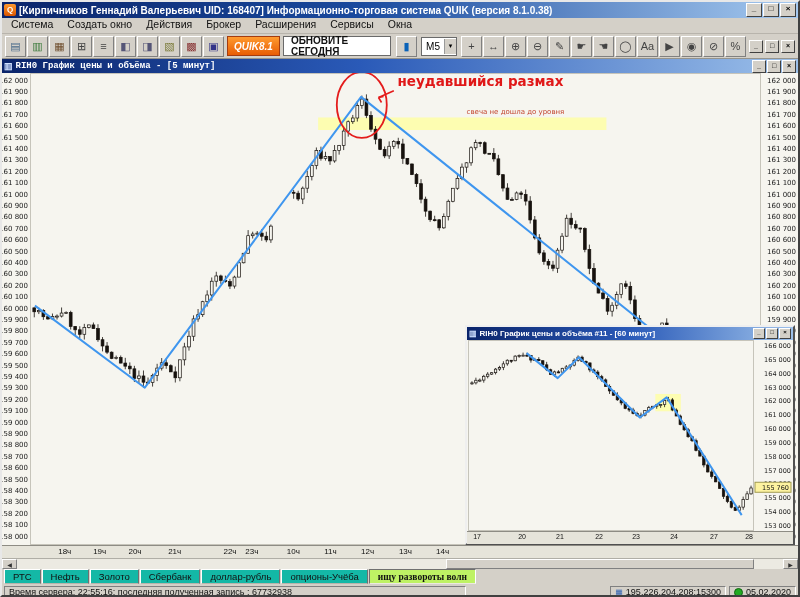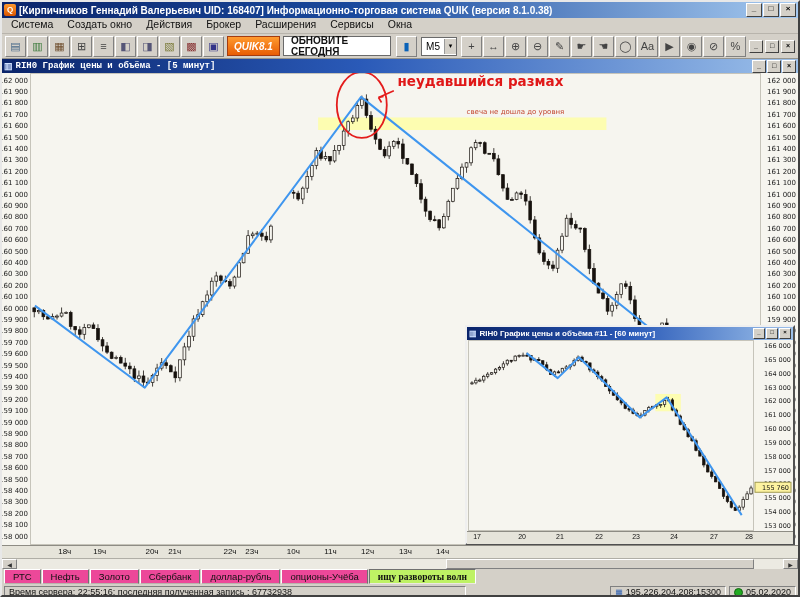--- a/index.html
+++ b/index.html
@@ -38,21 +38,21 @@
   .sb-track{flex:1;position:relative;background:#eceae2;}
   .sb-thumb{position:absolute;top:0;bottom:0;left:56%;width:40%;background:#d4d0c8;border:1px solid;border-color:#fff #808080 #808080 #fff;}
   
   .inset-window{position:absolute;left:463px;top:252px;width:330px;height:220px;box-sizing:border-box;border:2px solid;border-color:#efefef #505050 #505050 #efefef;background:#d4d0c8;}
   .inset-title{height:13px;display:flex;align-items:center;padding:0 2px;background:linear-gradient(90deg,#0a246a 0%,#2a5ab8 50%,#9cc0ea 100%);color:#fff;font-size:8px;font-weight:bold;}
   .inset-title-text{flex:1;white-space:nowrap;overflow:hidden;}
   .inset-axis{position:relative;height:12px;background:#e6e4da;border-top:1px solid #8e8c84;font-size:7px;color:#111;}
   .inset-axis span{position:absolute;top:1px;transform:translateX(-50%);}
   
   .tabs{height:16px;display:flex;align-items:flex-end;background:#d4d0c8;padding:0 2px;border-top:1px solid #96948c;}
-  .tab{height:13px;display:flex;align-items:center;padding:0 8px;margin-right:1px;font-size:9.5px;background:#ec4899;border:1px solid;border-color:#fff #707070 #b8b4ac #fff;color:#111;white-space:nowrap;}
+  .tab{height:13px;display:flex;align-items:center;padding:0 8px;margin-right:1px;font-size:9.5px;background:#14b8a6;border:1px solid;border-color:#fff #707070 #b8b4ac #fff;color:#111;white-space:nowrap;}
   .tab.active{background:#bef264;border-color:#707070 #fff #ece9e0 #707070;font-weight:bold;font-family:Liberation Serif, serif;}
   
   .statusbar{height:14px;display:flex;align-items:center;gap:3px;padding:1px 2px;background:#d4d0c8;font-size:9px;color:#111;}
   .panel{height:11px;display:flex;align-items:center;padding:0 4px;border:1px solid;border-color:#808080 #fff #fff #808080;white-space:nowrap;}
   .panel.grow{width:452px;}
   .flex-gap{flex:1;}
   .net-ico{color:#2a5db0;font-size:8px;margin-right:3px;}
   .dot{width:7px;height:7px;border-radius:50%;background:#22aa22;border:1px solid #116611;margin-right:3px;}
 </style>
 </head>
@@ -585,21 +585,21 @@
           <line x1="376.52799999999996" y1="24.51207729468599" x2="381.52799999999996" y2="23.51207729468599"></line>
           <line x1="376.52799999999996" y1="24.51207729468599" x2="379.52799999999996" y2="29.51207729468599"></line>
         </g>
         <text x="395.456" y="13.11111111111111" fill="#e01818" font-size="13.5" font-weight="bold">неудавшийся размах</text>
         <text x="464.616" y="41.04347826086956" fill="#c2452f" font-size="7" font-weight="normal">свеча не дошла до уровня</text>
       </svg>
 
     <div class="time-axis" id="time-axis">
         <span style="left: 62.76px;">18ч</span>
         <span style="left: 97.704px;">19ч</span>
-        <span style="left: 150px;">20ч</span>
+        <span style="left: 133px;">20ч</span>
         <span style="left: 172.688px;">21ч</span>
         <span style="left: 212px; margin-left: 16px;">22ч</span>
         <span style="left: 249.856px;">23ч</span>
         <span style="left: 291.352px;">10ч</span>
         <span style="left: 328.48px;">11ч</span>
         <span style="left: 365.608px;">12ч</span>
         <span style="left: 403.464px;">13ч</span>
         <span style="left: 440.592px;">14ч</span>
       </div>
 

